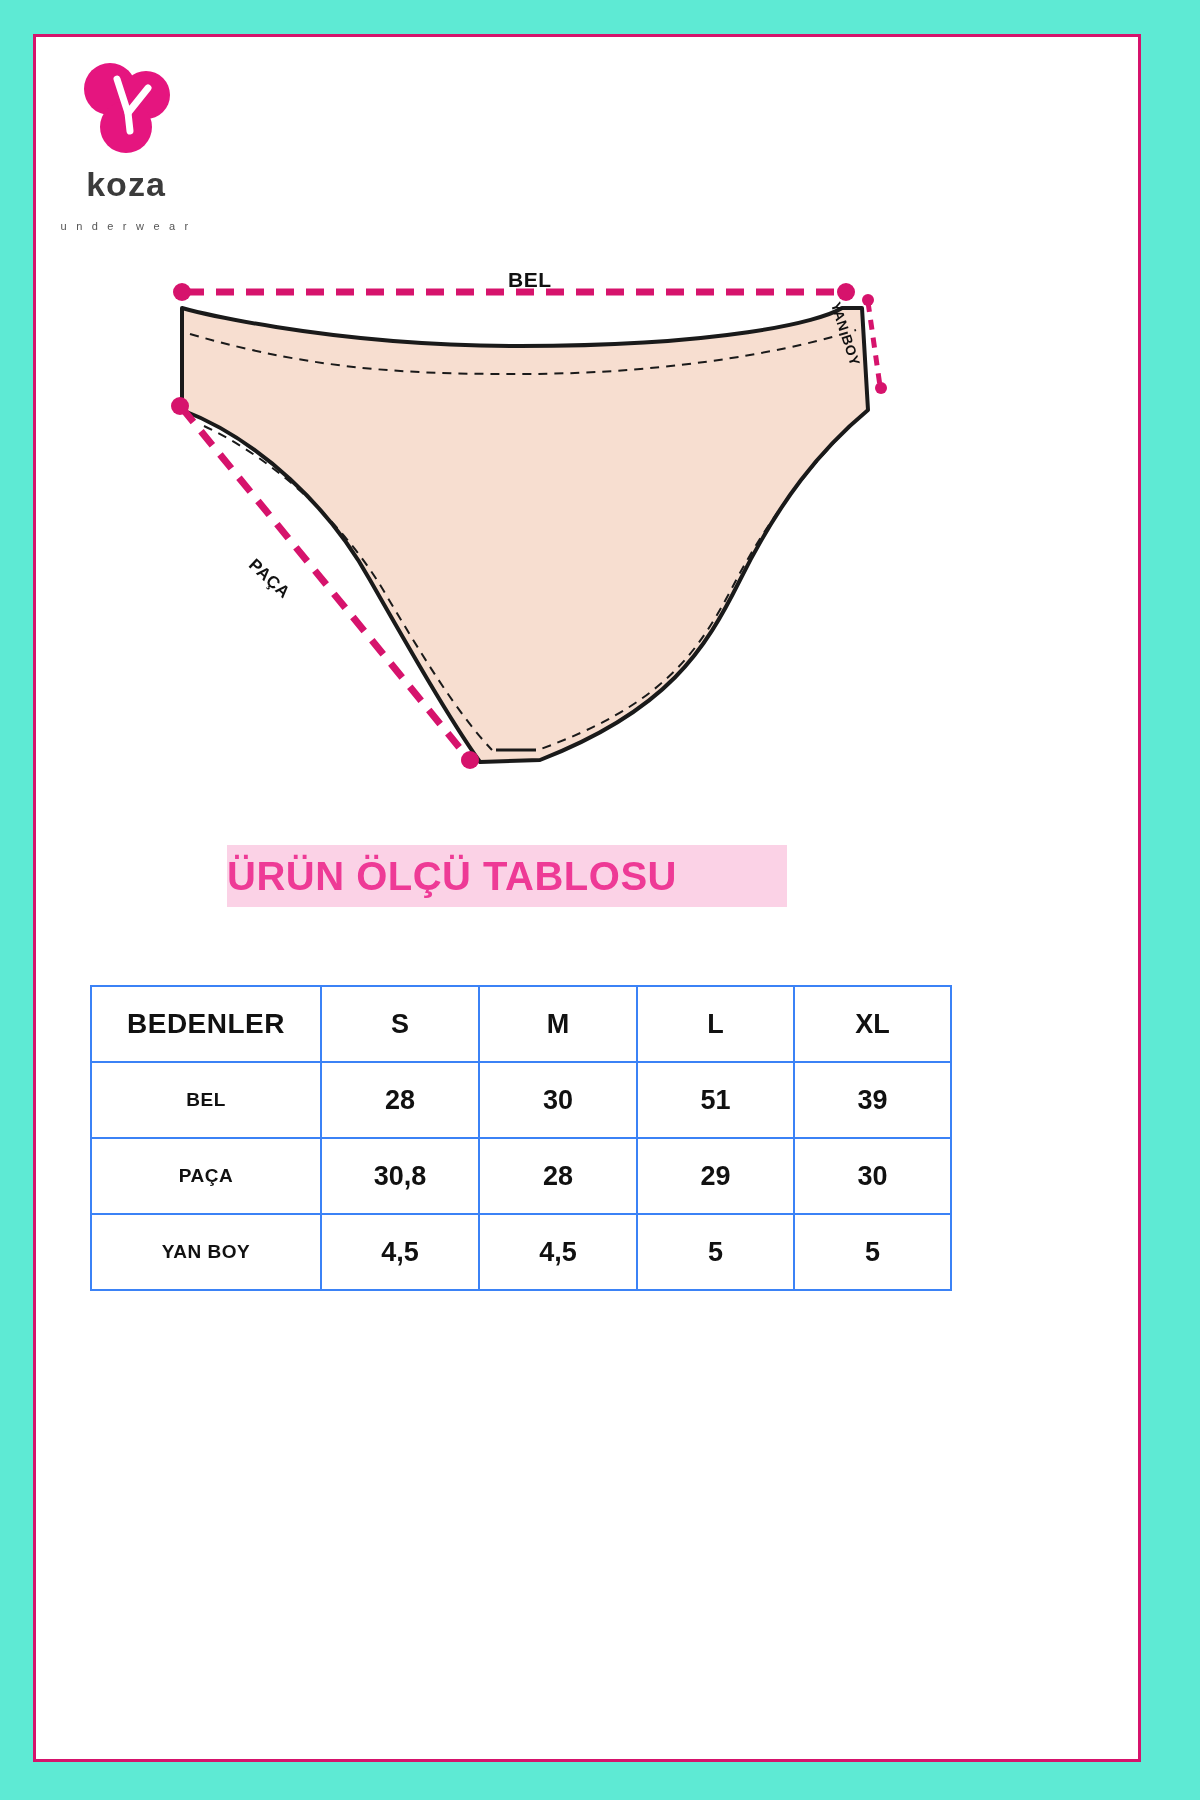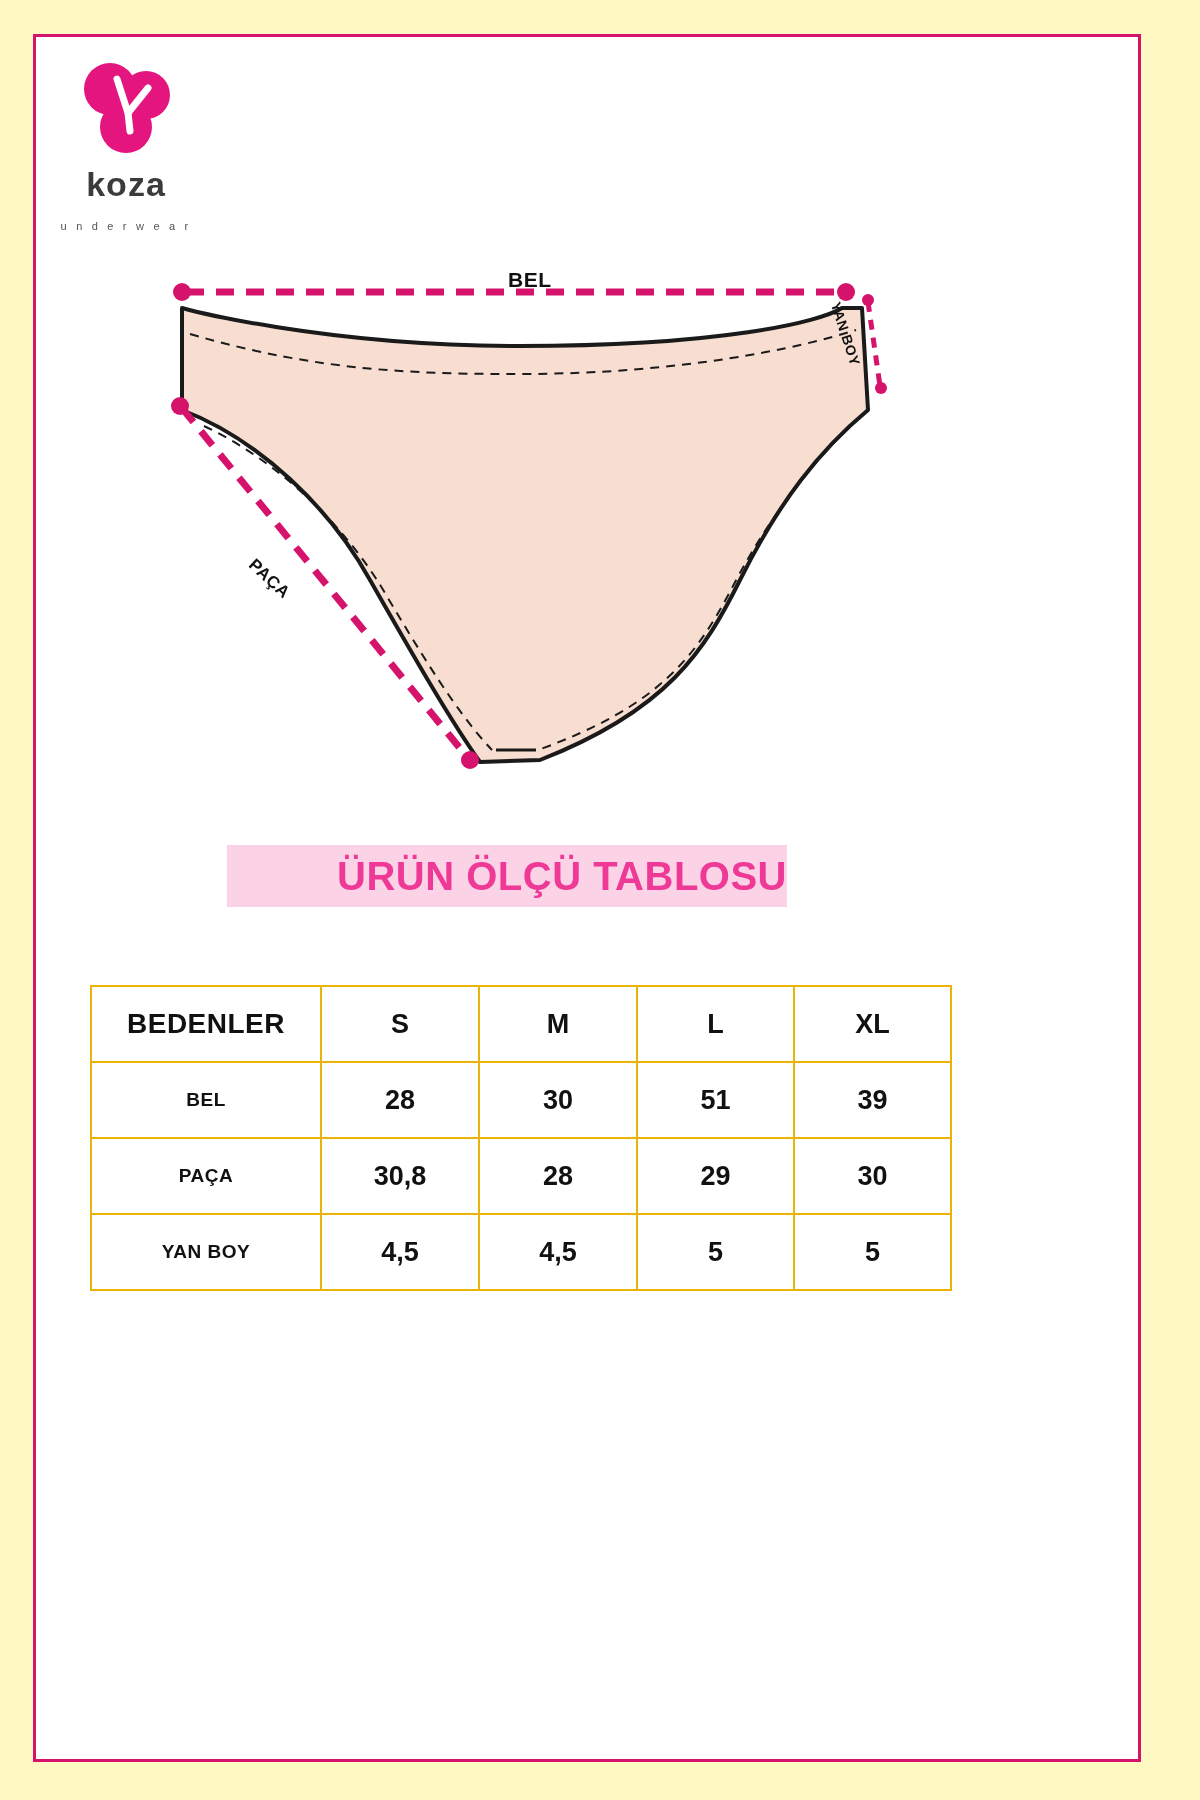--- a/index.html
+++ b/index.html
@@ -11,21 +11,21 @@
     width: 1200px;
     height: 1800px;
     font-family: "Liberation Sans", sans-serif;
     position: relative;
   }
   .page {
     position: absolute;
     left: 0; top: 0;
     width: 1200px;
     height: 1800px;
-    background: #fef9c3;
+    background: #5eead4;
   }
   .frame {
     position: absolute;
     left: 33px;
     top: 34px;
     width: 1108px;
     height: 1728px;
     border: 3px solid #d6136c;
     box-sizing: border-box;
     background: #ffffff;
@@ -113,21 +113,21 @@
   
   .title-wrap {
     position: absolute;
     left: 227px;
     top: 845px;
     width: 560px;
     height: 62px;
     background: #fbd2e6;
     display: flex;
     align-items: center;
-    justify-content: flex-end;
+    justify-content: flex-start;
   }
   .title-text {
     font-size: 40px;
     font-weight: bold;
     color: #ee3a96;
     letter-spacing: 0.5px;
     white-space: nowrap;
   }
 
   
@@ -136,21 +136,21 @@
     left: 90px;
     top: 985px;
     width: 860px;
   }
   table.size-table {
     border-collapse: collapse;
     width: 860px;
     table-layout: fixed;
   }
   table.size-table td, table.size-table th {
-    border: 2px solid #eab308;
+    border: 2px solid #3b82f6;
     text-align: center;
     vertical-align: middle;
     padding: 0;
     height: 74px;
     font-weight: bold;
     color: #111;
   }
   table.size-table col.c0 { width: 230px; }
   table.size-table col.c1 { width: 158px; }
   table.size-table col.c2 { width: 158px; }

